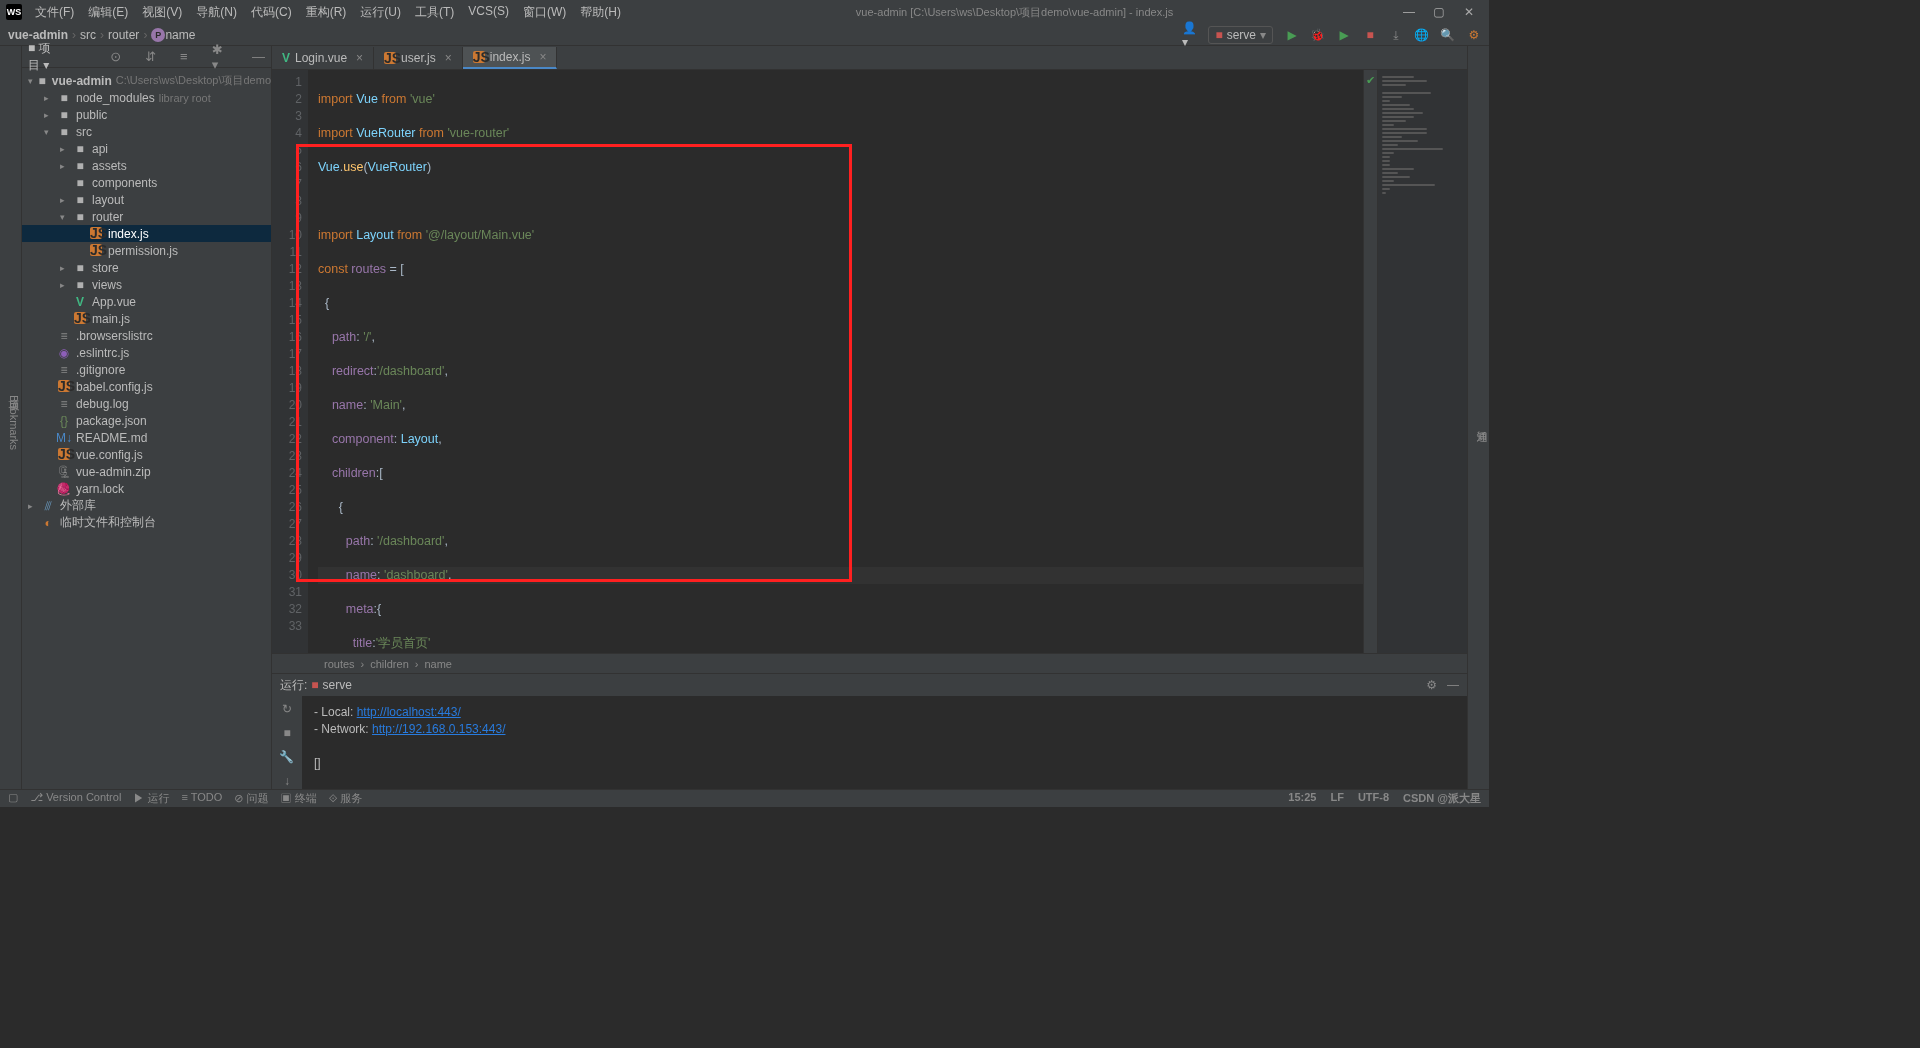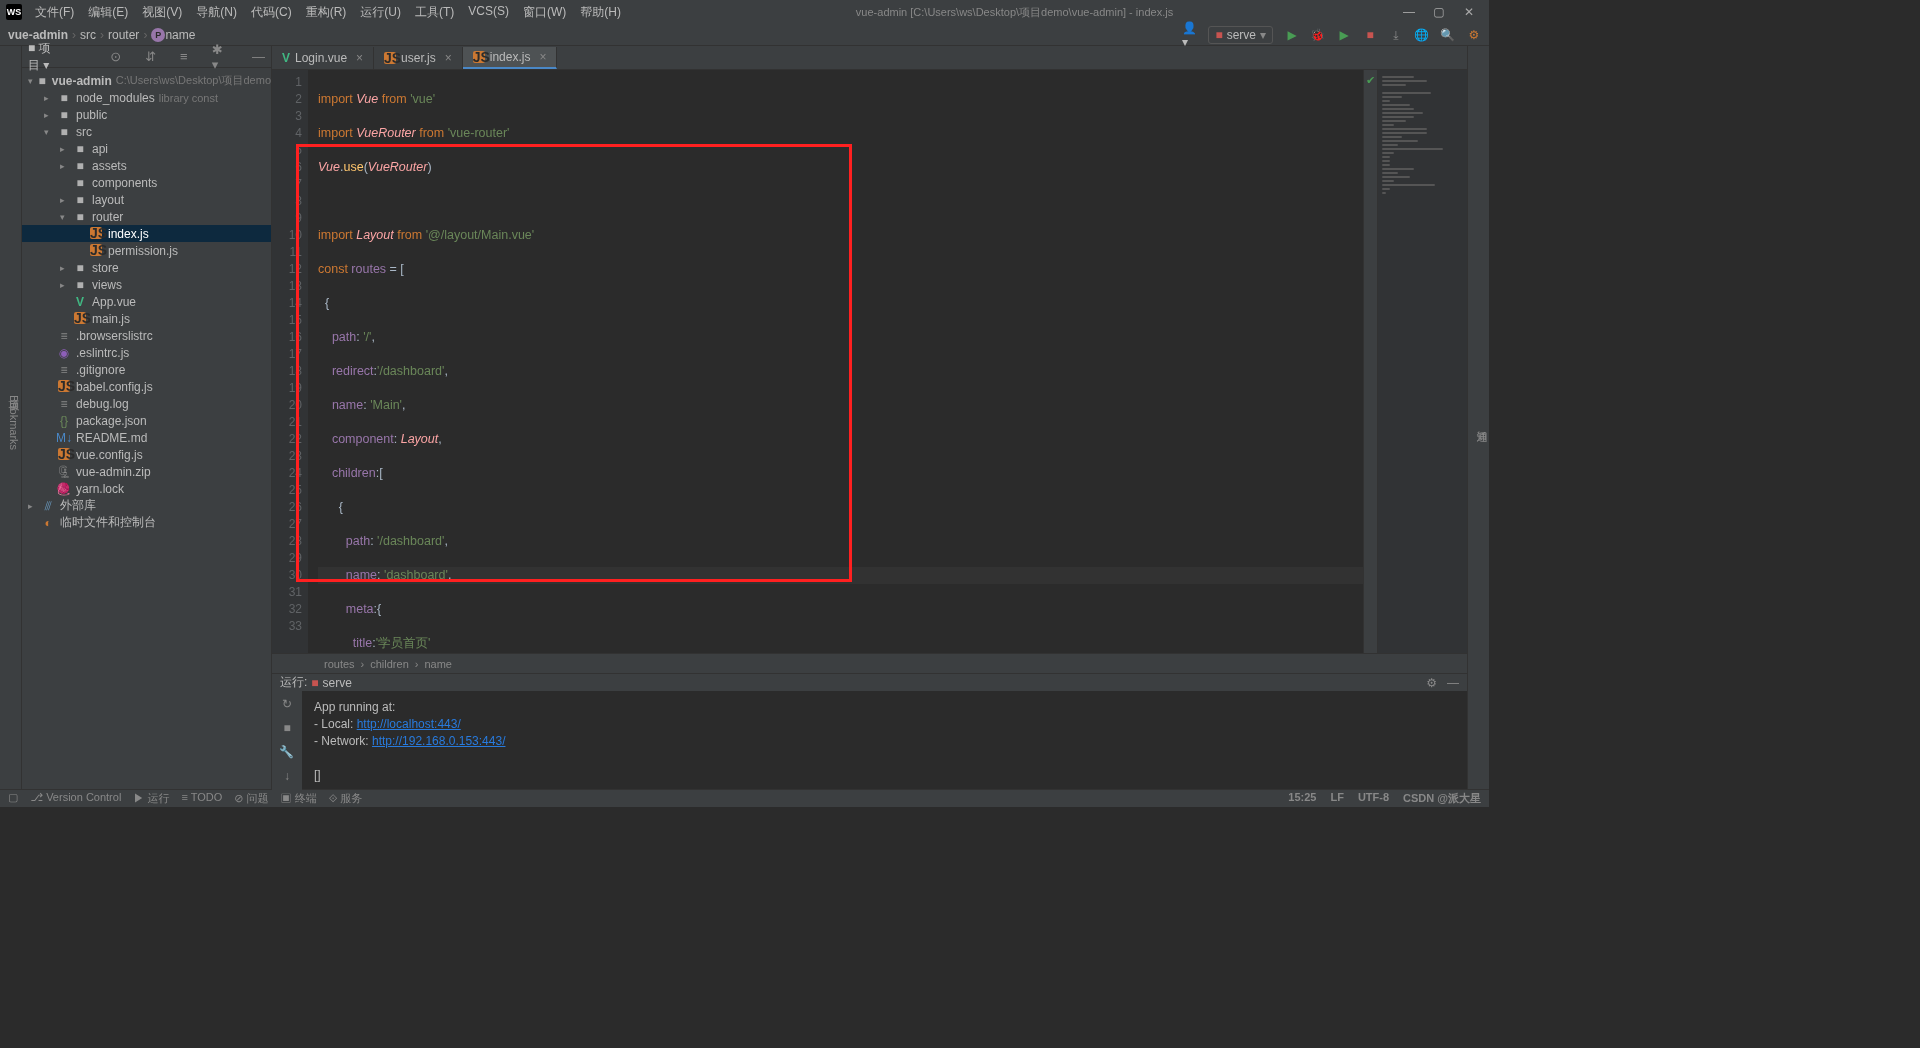--- a/index.html
+++ b/index.html
@@ -44,21 +44,21 @@
 
 
 .editor-area { flex:1; display:flex; flex-direction:column; background:#2b2b2b;}
 .tabs { height:24px; background:#3c3f41; display:flex; align-items:flex-end; border-bottom:1px solid #323232;}
 .tab { height:22px; padding:0 10px; display:flex; align-items:center; gap:5px; border-right:1px solid #323232; color:#bbbbbb; cursor:pointer;}
 .tab.active{ background:#4e5254; border-bottom:2px solid #4a88c7;}
 .tab .close{ color:#888; margin-left:4px;}
 .editor-body { flex:1; display:flex; position:relative; overflow:hidden;}
 .gutter-col { width:36px; background:#313335; text-align:right; padding:4px 6px 4px 0; color:#606366; font-family: "JetBrains Mono", Consolas, monospace; font-size:12px; line-height:17px;}
 .code-col { flex:1; padding:4px 0 4px 10px; font-family: "JetBrains Mono", Consolas, monospace; font-size:12.5px; line-height:17px; color:#a9b7c6; white-space:pre; position:relative;}
-.code-col .kw{ color:#cc7832;} .code-col .str{ color:#6a8759;} .code-col .fn{ color:#ffc66d;} .code-col .cls{ color:#fca5a5; font-style:italic;} .code-col .prop{color:#9876aa;}
+.code-col .kw{ color:#cc7832;} .code-col .str{ color:#6a8759;} .code-col .fn{ color:#ffc66d;} .code-col .cls{ color:#7dd3fc; } .code-col .prop{color:#9876aa;}
 .code-line{ height:17px;}
 .code-line.cur{ background:#323232;}
 .redbox{ position:absolute; border:3px solid #ff2020; pointer-events:none; }
 .overview { width:14px; background:#3c3f41; border-left:1px solid #323232; position:relative;}
 .overview .check{ position:absolute; top:4px; left:2px; color:#499c54; font-size:11px;}
 .minimap { width:90px; background:#313335; border-left:1px solid #323232; padding:6px 4px; }
 .minimap .mline{ height:2px; margin-bottom:2px; background:#555; border-radius:1px;}
 
 .breadcrumb-bar { height:20px; background:#3c3f41; border-top:1px solid #323232; display:flex; align-items:center; padding-left:52px; gap:6px; color:#888; font-size:11px;}
 
@@ -149,21 +149,21 @@
       <div class="tree-row" style="padding-left:6px">
           <span class="exp">▾</span>
           <span class="ico fld">■</span>
           <span class="name" style="font-weight:bold">vue-admin</span>
           <span class="muted">C:\Users\ws\Desktop\项目demo</span>
         </div>
       <div class="tree-row" style="padding-left:22px">
           <span class="exp">▸</span>
           <span class="ico fld">■</span>
           <span class="name">node_modules</span>
-          <span class="muted">library const</span>
+          <span class="muted">library root</span>
         </div>
       <div class="tree-row" style="padding-left:22px">
           <span class="exp">▸</span>
           <span class="ico fld">■</span>
           <span class="name">public</span>
         </div>
       <div class="tree-row" style="padding-left:22px">
           <span class="exp">▾</span>
           <span class="ico fld">■</span>
           <span class="name">src</span>
@@ -431,21 +431,20 @@
           </div>
       </div>
       <div class="run-body">
         <div class="run-tools">
           <span class="green">↻</span>
           <span class="red">■</span>
           <span>🔧</span>
           <span style="color:#888">↓</span>
         </div>
         <div class="run-out">
-<div>App running at:</div>
 <div><span>- Local:   </span><a>http://localhost:443/</a></div>
 <div><span>- Network: </span><a>http://192.168.0.153:443/</a></div>
 <div>&nbsp;</div>
 <div>[]</div>
         </div>
       </div>
     </div>
   </div>
 
   <div class="right-gutter">通知</div>

